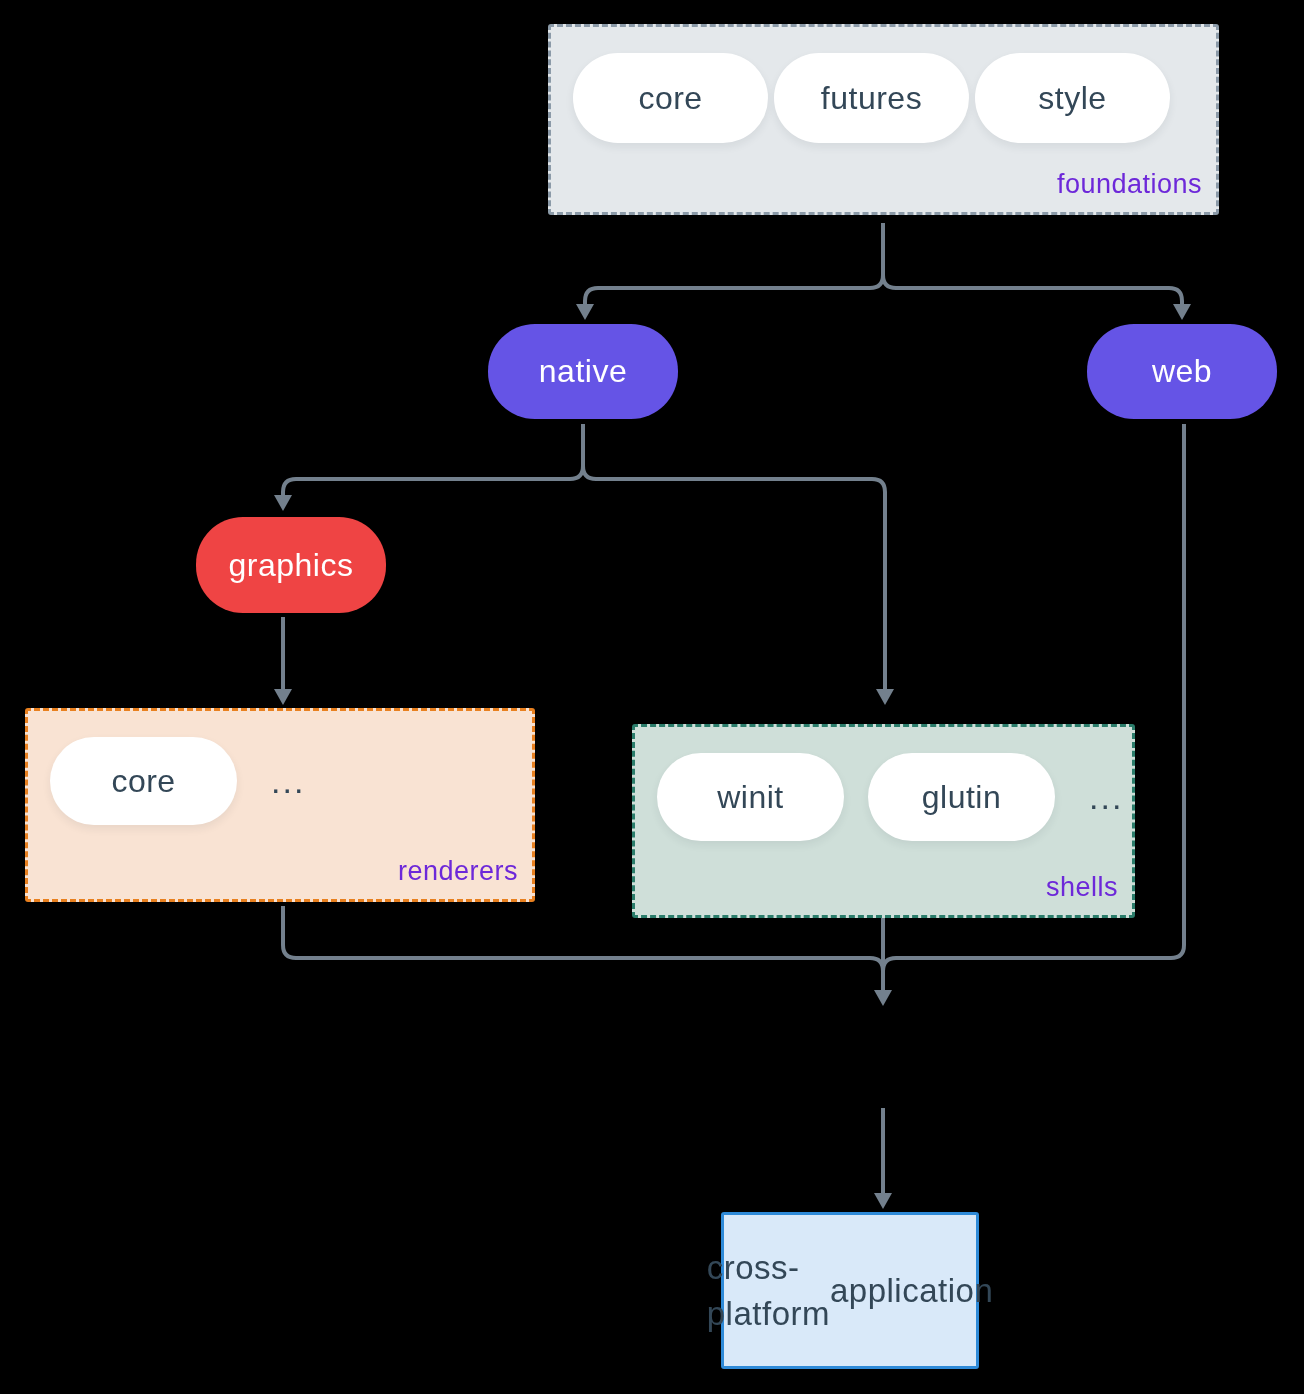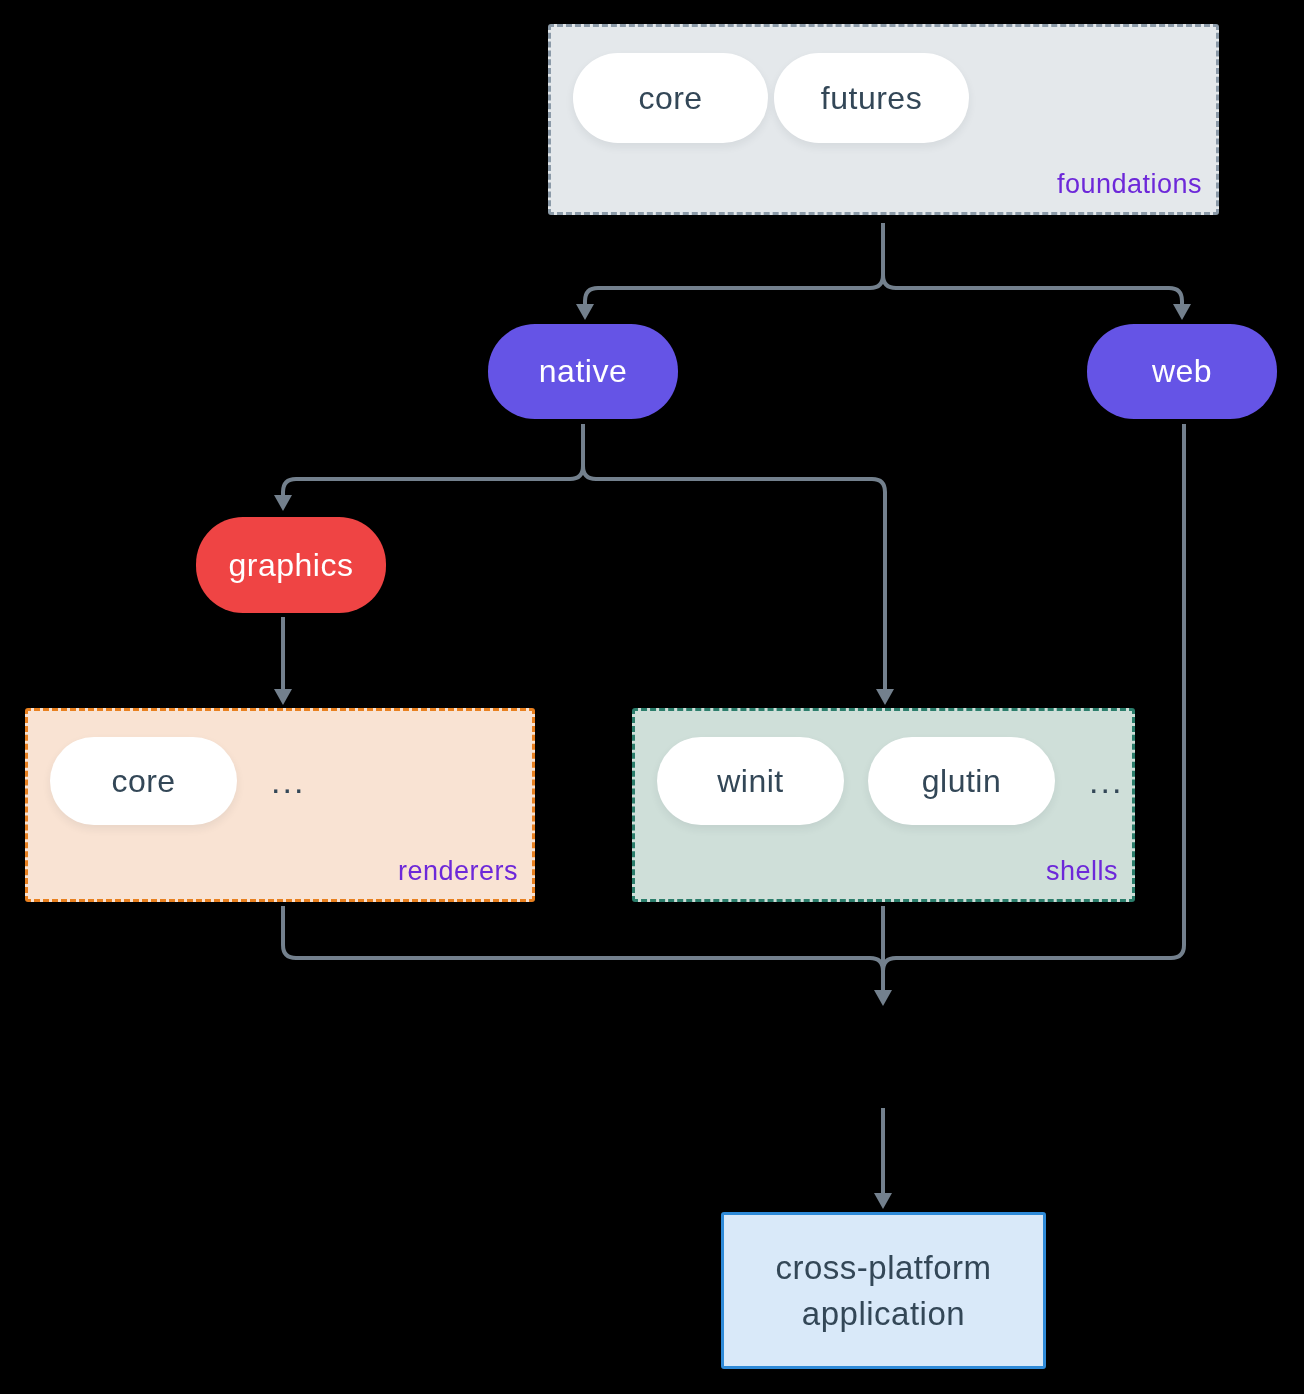--- a/index.html
+++ b/index.html
@@ -9,43 +9,43 @@
   }
   svg.wires{position:absolute;left:0;top:0;z-index:1;}
   .wire{stroke:#73808d;stroke-width:4;fill:none;}
   .ahead{fill:#73808d;stroke:none;}
 
   .group{position:absolute;z-index:2;border-radius:3px;box-sizing:border-box;}
   .group.foundations{left:548px;top:24px;width:671px;height:191px;
     background:#e4e8eb;border:3px dashed #8b9aa8;}
   .group.renderers{left:25px;top:708px;width:510px;height:194px;
     background:#f9e3d3;border:3px dashed #e8801f;}
-  .group.shells{left:632px;top:708px;width:503px;height:194px;
+  .group.shells{left:632px;top:724px;width:503px;height:194px;
     background:#cfdfd9;border:3px dashed #2b7d6b;}
 
   .pill-row{position:absolute;left:22px;top:26px;display:flex;align-items:center;gap:6px;}
   .group.renderers .pill-row,.group.shells .pill-row{gap:24px;}
   .pill{background:#ffffff;border-radius:45px;display:flex;align-items:center;justify-content:center;
     color:#334757;font-size:32px;letter-spacing:.5px;
     box-shadow:0 4px 8px rgba(40,50,60,.08);}
   .pill.big{width:195px;height:90px;}
   .pill.small{width:187px;height:88px;}
   .ellipsis{color:#334757;font-size:34px;margin-left:10px;letter-spacing:2px;}
   .group-label{position:absolute;right:14px;bottom:12px;color:#6d28d9;font-size:27px;letter-spacing:.5px;}
 
   .node{position:absolute;z-index:2;display:flex;align-items:center;justify-content:center;
     color:#ffffff;font-size:32px;letter-spacing:.5px;border-radius:47px;}
   .node.native{left:488px;top:324px;width:190px;height:95px;background:#6554e6;}
   .node.web{left:1087px;top:324px;width:190px;height:95px;background:#6554e6;}
   .node.graphics{left:196px;top:517px;width:190px;height:96px;background:#ef4444;}
   .node.iced{left:787px;top:1010px;width:192px;height:94px;background:#2e8ad8;}
 
-  .appbox{position:absolute;z-index:2;left:721px;top:1212px;width:325px;height:157px;
+  .appbox{position:absolute;z-index:2;left:721px;top:1212px;width:258px;height:157px;
     box-sizing:border-box;background:#d9e9f9;border:3px solid #2e8ad8;border-radius:3px;
-    display:flex;flex-direction:column;align-items:center;justify-content:center;
+    display:flex;flex-direction:row;align-items:center;justify-content:center;
     color:#334757;font-size:33px;line-height:46px;letter-spacing:.5px;}
 </style>
 </head>
 <body>
 
 <div class="canvas">
 
   <svg class="wires" width="1304" height="1394" viewBox="0 0 1304 1394" aria-hidden="true">
 
     <path class="wire" d="M883 223 V275 Q883 288 870 288 H598 Q585 288 585 301 V305"></path>
@@ -70,20 +70,23 @@
     <polygon class="ahead" points="874,1193 892,1193 883,1209"></polygon>
   </svg>
 
   <div class="group foundations">
     <div class="pill-row">
       <div class="pill big">
           <span>core</span>
         </div>
       <div class="pill big">
           <span>futures</span>
+        </div>
+      <div class="pill big">
+          <span>style</span>
         </div>
     </div>
     <div class="group-label">foundations</div>
   </div>
 
   <div class="node web">
       <span>web</span>
     </div>
   <div class="node native">
       <span>native</span>

